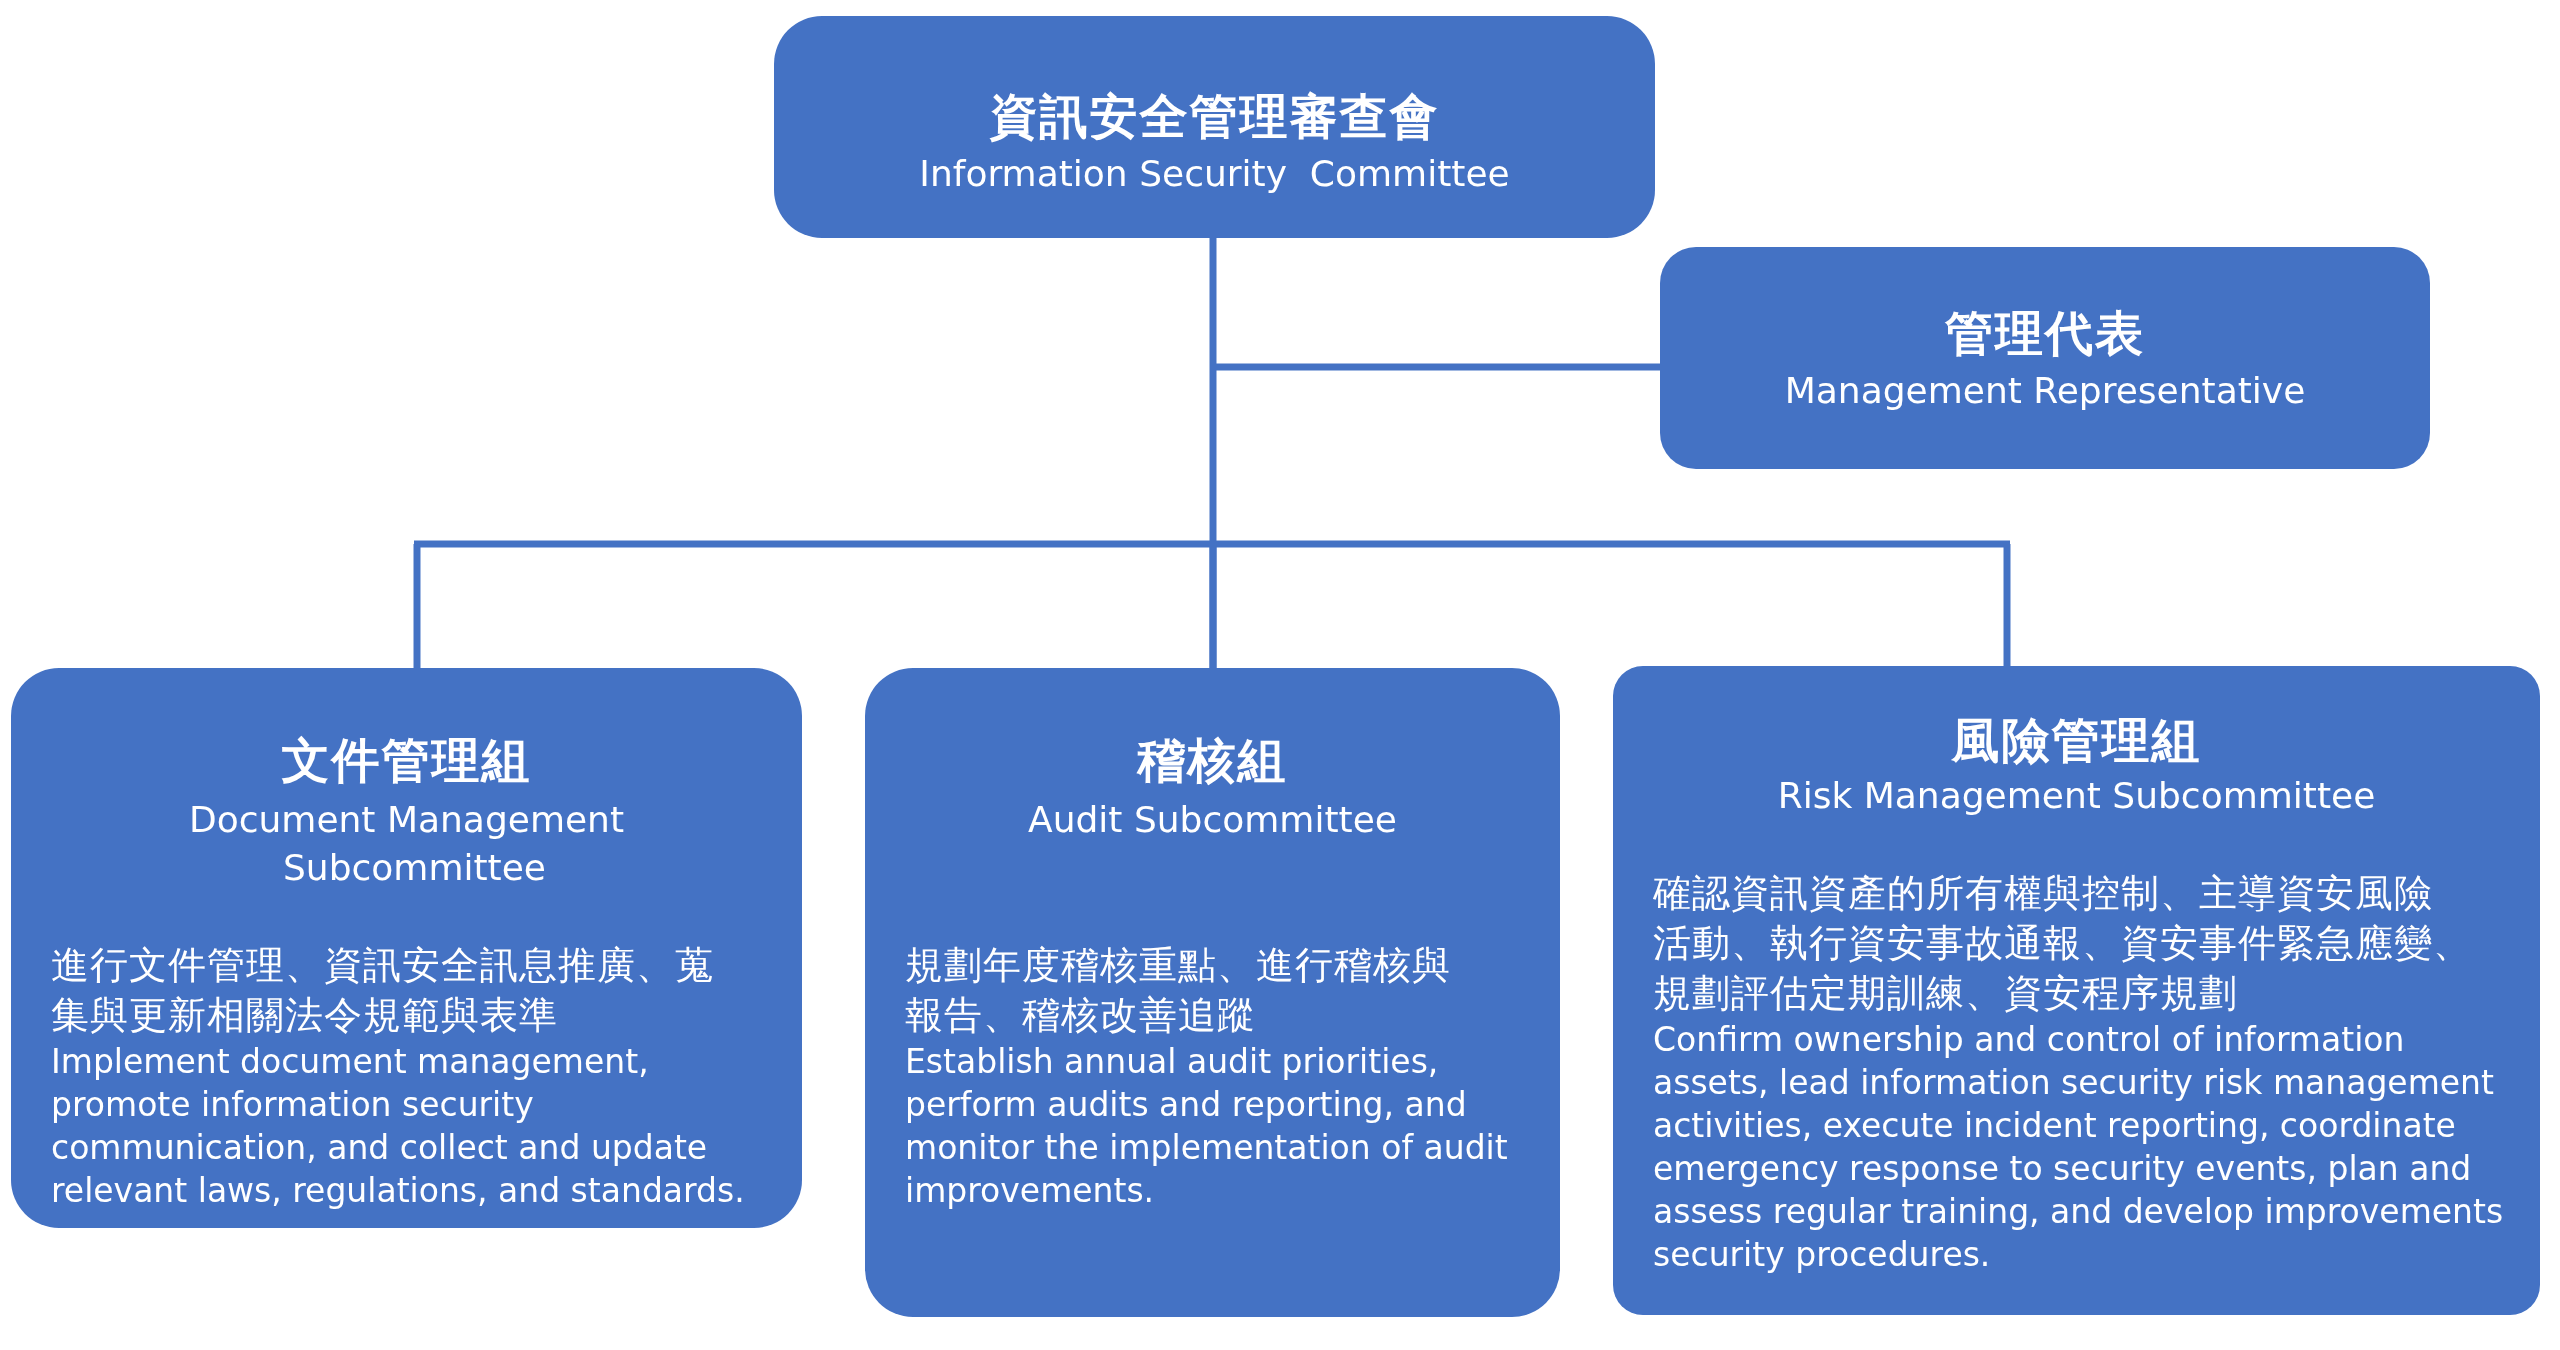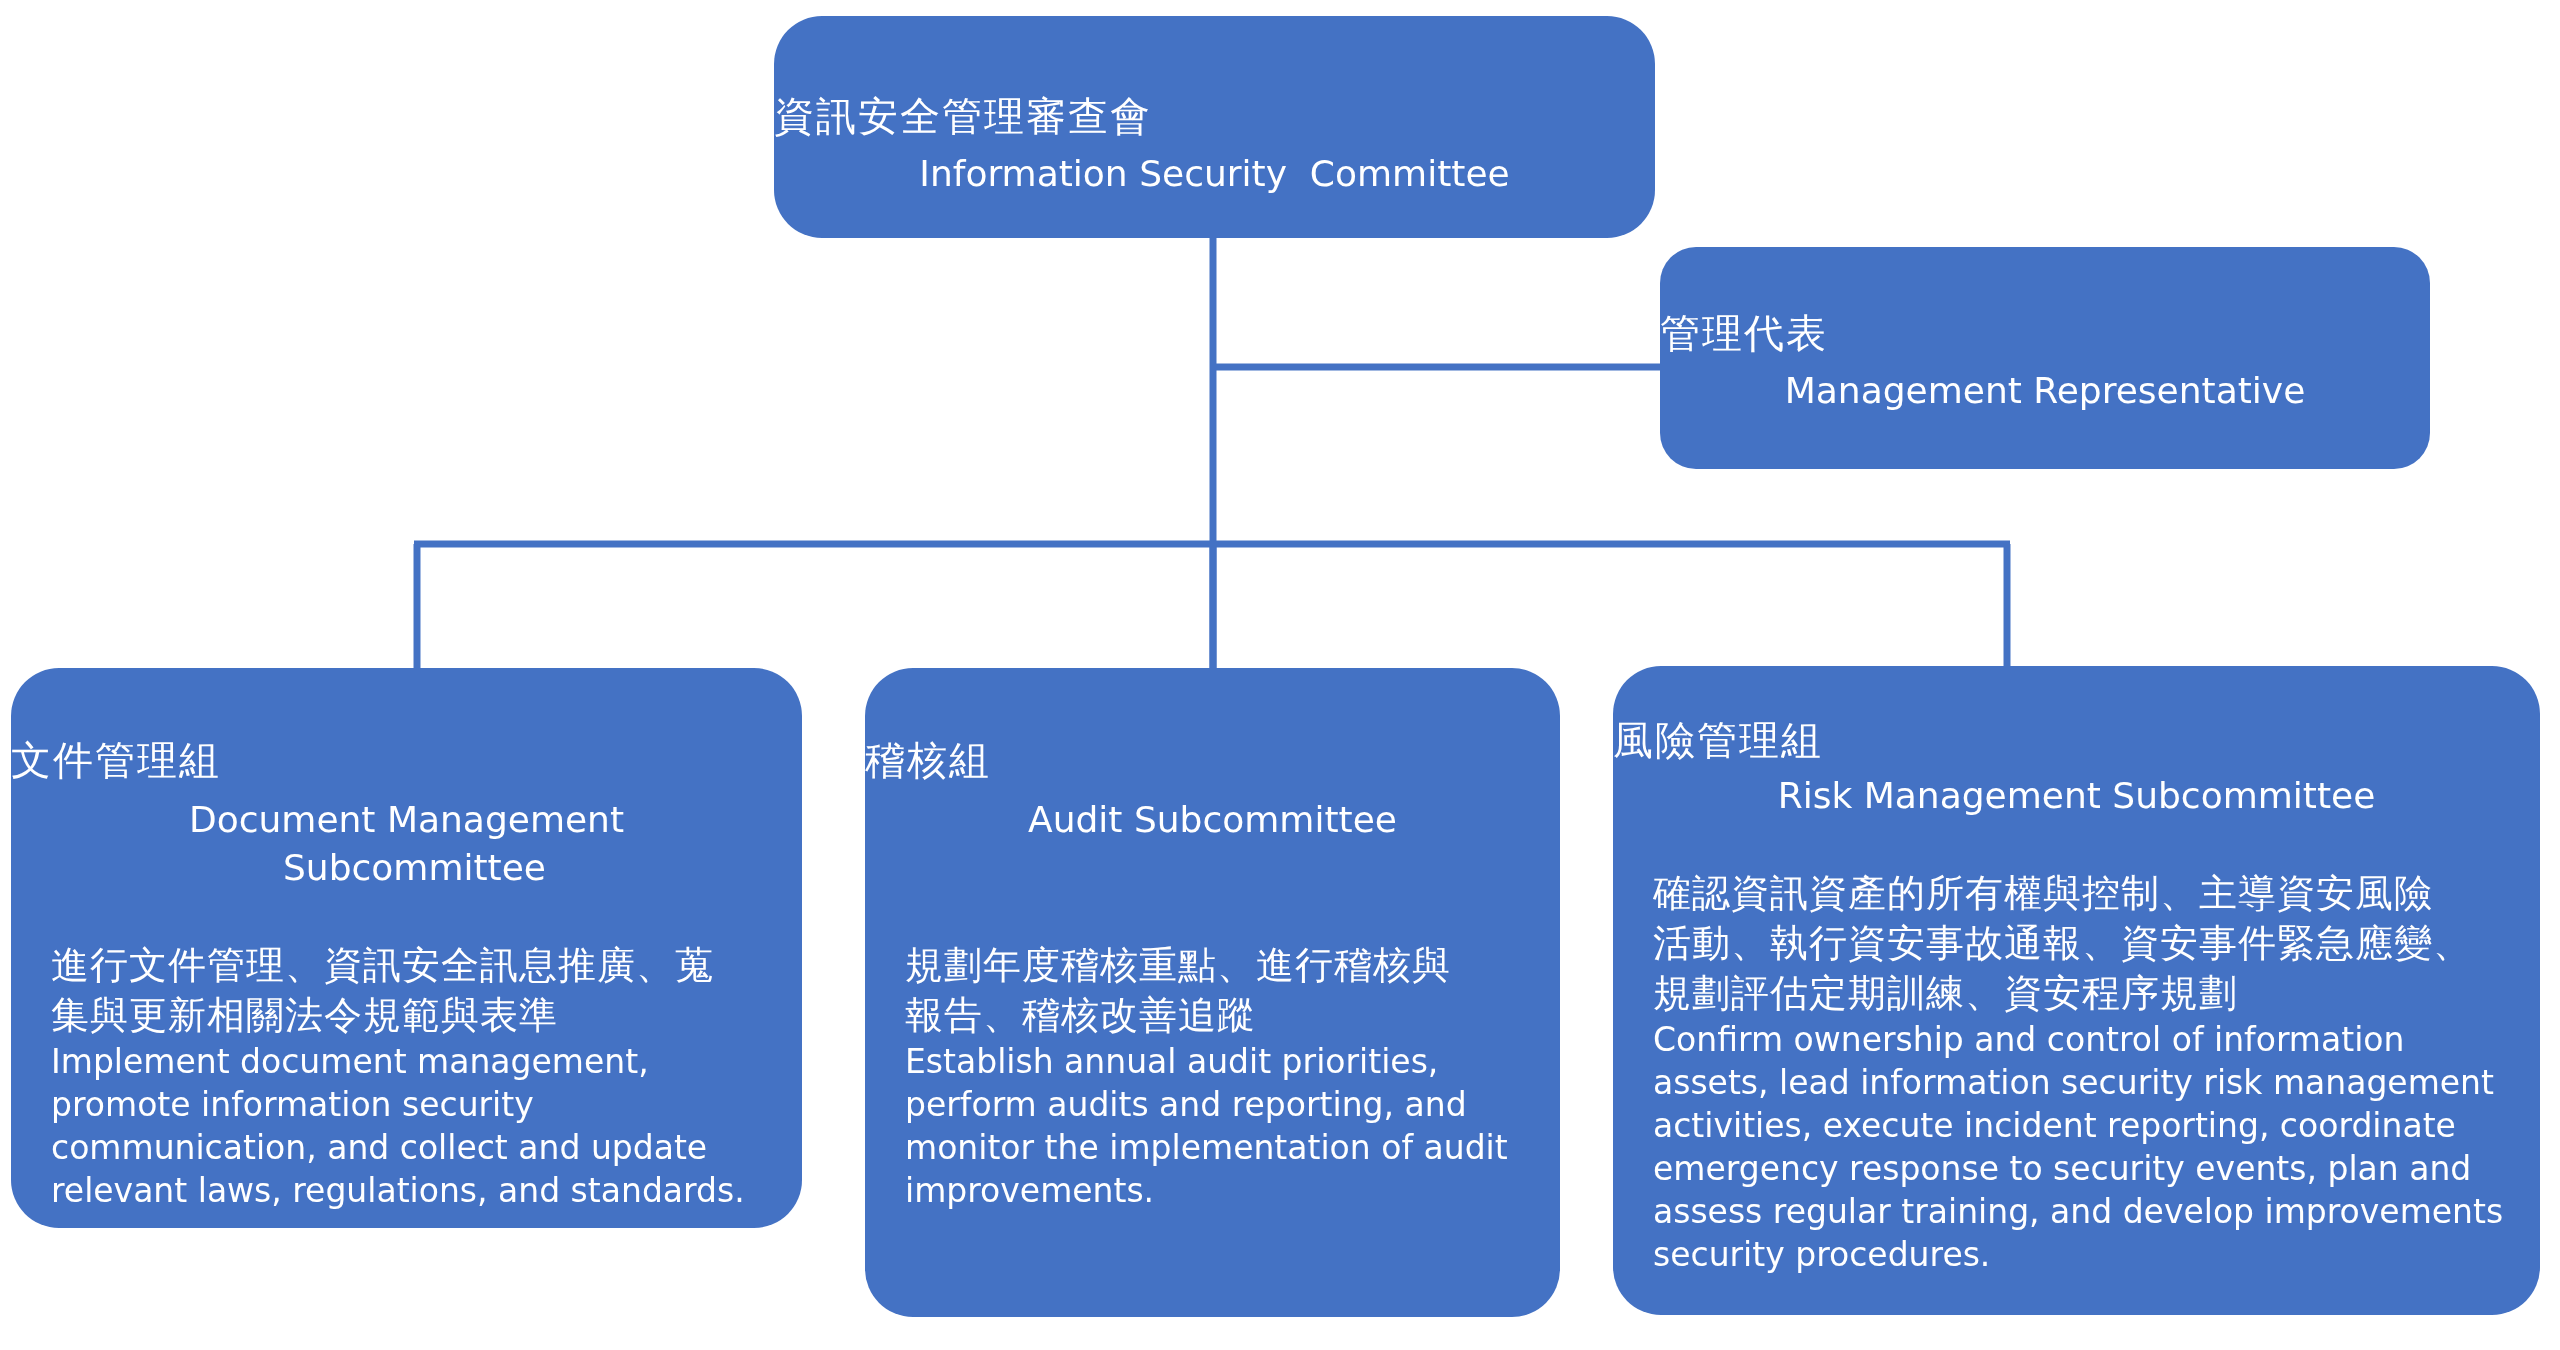--- a/index.html
+++ b/index.html
@@ -1,20 +1,20 @@
 <!DOCTYPE html>
 <html><head>
 <meta charset="utf-8">
 <style>
   html, body { margin: 0; padding: 0; background: #ffffff; }
   body { width: 2560px; height: 1350px; position: relative; overflow: hidden;
          font-family: "DejaVu Sans", "Liberation Sans", sans-serif; color: #ffffff; }
   .box { position: absolute; background: #4472C4; border-radius: 48px; box-sizing: border-box; }
   .box.small { border-radius: 36px; }
-  .title-cn { position: absolute; left: 0; right: 0; font-weight: normal; font-size: 40px; line-height: 56px; letter-spacing: 2px; }
+  .title-cn { position: absolute; left: 0; right: 0; text-align: center; font-weight: bold; font-size: 48px; line-height: 56px; letter-spacing: 2px; }
   .title-en { position: absolute; left: 0; right: 0; text-align: center; font-size: 36px; line-height: 48px; }
   .body { position: absolute; text-align: left; }
   .body-cn { font-size: 38px; line-height: 50px; letter-spacing: 1px; }
   .body-en { font-size: 33px; line-height: 43px; }
   svg.connectors { position: absolute; left: 0; top: 0; }
 </style>
 </head>
 <body>
 
 <svg class="connectors" width="2560" height="1350">
@@ -56,21 +56,21 @@
   <div class="body" style="left:40px; top:272px; width:640px;">
     <div class="body-cn">規劃年度稽核重點、進行稽核與</div>
     <div class="body-cn">報告、稽核改善追蹤</div>
     <div class="body-en">Establish annual audit priorities,</div>
     <div class="body-en">perform audits and reporting, and</div>
     <div class="body-en">monitor the implementation of audit</div>
     <div class="body-en">improvements.</div>
   </div>
 </div>
 
-<div class="box" style="left:1613px; top:666px; width:927px; height:649px;">
+<div class="box" style="left:1613px; top:666px; width:927px; height:649px;border-radius:30px;">
   <div class="title-cn" style="top:46px;">風險管理組</div>
   <div class="title-en" style="top:106px;">Risk Management Subcommittee</div>
   <div class="body" style="left:40px; top:202px; width:880px;">
     <div class="body-cn">確認資訊資產的所有權與控制、主導資安風險</div>
     <div class="body-cn">活動、執行資安事故通報、資安事件緊急應變、</div>
     <div class="body-cn">規劃評估定期訓練、資安程序規劃</div>
     <div class="body-en">Confirm ownership and control of information</div>
     <div class="body-en">assets, lead information security risk management</div>
     <div class="body-en">activities, execute incident reporting, coordinate</div>
     <div class="body-en">emergency response to security events, plan and</div>

